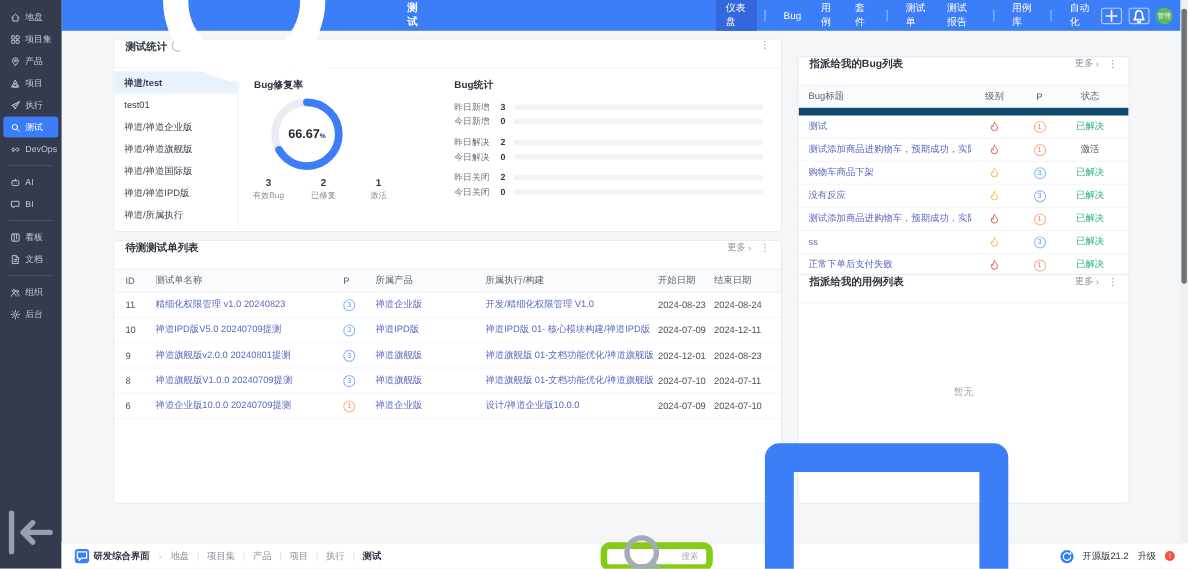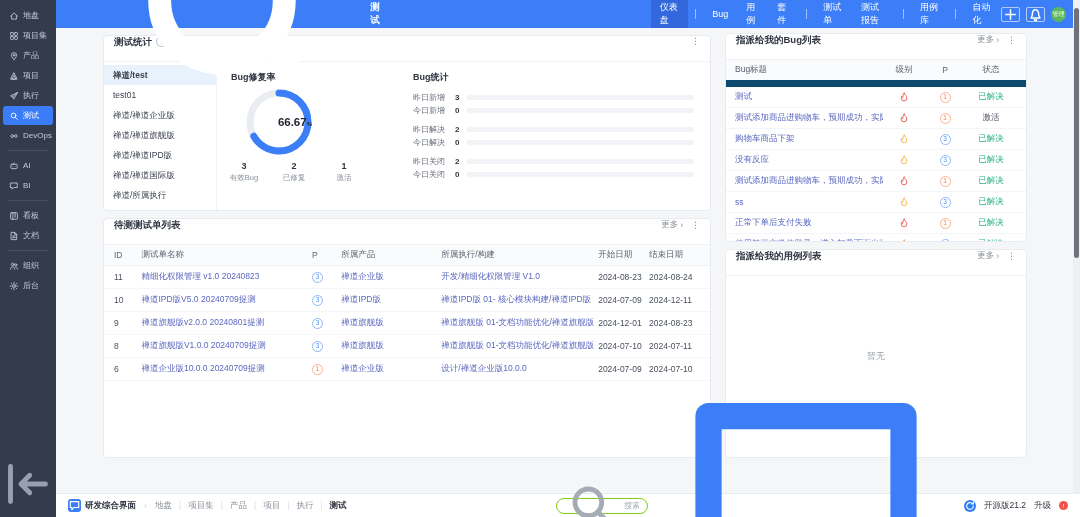--- a/index.html
+++ b/index.html
@@ -29,36 +29,36 @@
   .tab.sep-before::before{content:"";position:absolute;left:-8px;top:9px;bottom:9px;width:1px;background:rgba(255,255,255,.5)}
   .tb-actions{margin-left:auto;display:flex;align-items:center;gap:6px;margin-right:14px}
   .tb-btn{width:17px;height:13px;border:1px solid rgba(255,255,255,.6);border-radius:2px;display:flex;align-items:center;justify-content:center;cursor:pointer}
   .tb-btn svg{width:9px;height:9px}
   .avatar{width:15px;height:15px;border-radius:50%;background:#5cb85c;color:#fff;font-size:6px;display:flex;align-items:center;justify-content:center;cursor:pointer;overflow:hidden}
   
   .main{position:absolute;left:56px;top:28px;right:0;bottom:24px}
   .panel{position:absolute;background:#fff;border:1px solid #e8ebf0;border-radius:4px;box-sizing:border-box;overflow:hidden}
   #panel-stats{left:47px;top:7px;width:608px;height:176px}
   #panel-pending{left:47px;top:190px;width:608px;height:240px}
-  #panel-bugs{left:669px;top:5px;width:302px;height:209px}
+  #panel-bugs{left:669px;top:23px;width:302px;height:209px}
   #panel-cases{left:669px;top:221px;width:302px;height:209px}
   .panel-head{height:25px;display:flex;align-items:flex-start;padding:0 10px;font-size:9.5px;font-weight:bold;color:#2f3440}
   .head-right{margin-left:auto;display:flex;align-items:center;gap:8px;font-weight:normal;font-size:8.5px;color:#8b919c}
   .more{display:flex;align-items:center;gap:2px;cursor:pointer}
   .kebab{cursor:pointer;font-size:9px;color:#8b919c}
   .qhelp{width:9px;height:9px;border:1px solid #b9bfc9;border-radius:50%;color:#9aa1ac;font-size:6.5px;font-weight:normal;display:inline-flex;align-items:center;justify-content:center;margin-left:4px}
   
   .stats-body{display:flex;height:149px;border-top:1px solid #f0f2f5}
   .prod-list{width:113px;border-right:1px solid #f0f2f5;padding-top:3px;box-sizing:border-box}
   .prod-item{height:20px;line-height:20px;padding:0 9px;font-size:8.5px;color:#3c424e;white-space:nowrap;overflow:hidden;cursor:pointer}
   .prod-item.active{background:#e8f2fd;font-weight:bold}
   .repair{width:192px;position:relative;box-sizing:border-box;padding:9px 0 0 14px}
   .sec-title{font-size:9px;font-weight:bold;color:#2f3440}
   .donut-wrap{position:absolute;left:29px;top:27px;width:66px;height:66px}
-  .donut-center{position:absolute;inset:0;display:flex;align-items:center;justify-content:flex-end;font-weight:bold;color:#22262e}
+  .donut-center{position:absolute;inset:0;display:flex;align-items:center;justify-content:center;font-weight:bold;color:#22262e}
   .donut-center .val{font-size:11.5px}
   .donut-center .unit{font-size:6px;margin-top:3px}
   .donut-legend{position:absolute;left:2px;top:99px;width:150px;display:flex}
   .leg-col{flex:1;text-align:center}
   .leg-val{font-size:9px;font-weight:bold;color:#2f3440}
   .leg-label{font-size:7.5px;color:#8b919c;margin-top:2px}
   .bugstat{flex:1;box-sizing:border-box;padding:9px 16px 0 4px}
   .bs-rows{margin-top:8px}
   .bs-row{display:flex;align-items:center;height:10px;margin-top:3px}
   .bs-row.gap{margin-top:9px}
@@ -89,21 +89,21 @@
   .footer{position:absolute;left:56px;right:0;bottom:0;height:24px;background:#fff;border-top:1px solid #e8ebef;display:flex;align-items:center;box-sizing:border-box;padding:0 12px;font-size:8.5px;color:#8b919c;z-index:6}
   .app-chip{display:flex;align-items:center;gap:4px;color:#2f3440;font-weight:bold;cursor:pointer}
   .app-icon{width:13px;height:13px;border-radius:3px;background:#3b7ef8;color:#fff;display:flex;align-items:center;justify-content:center}
   .app-icon svg{width:8px;height:8px}
   .chip-sep{color:#c9ced6;margin:0 8px;font-size:9px}
   .crumbs{display:flex;align-items:center}
   .bc-item{cursor:pointer;white-space:nowrap}
   .bc-item + .bc-item::before{content:"|";color:#dde0e5;margin:0 7px;font-weight:normal}
   .bc-item.active{color:#2f3440;font-weight:bold}
   .footer-right{margin-left:auto;display:flex;align-items:center;gap:8px}
-  .search-pill{display:flex;align-items:center;gap:3px;width:78px;height:14px;border:1px solid #84cc16;border-radius:8px;padding:0 6px;color:#a6acb5;background:#fff}
+  .search-pill{display:flex;align-items:center;gap:3px;width:78px;height:14px;border:6px solid #84cc16;border-radius:8px;padding:0 6px;color:#a6acb5;background:#fff}
   .search-pill svg{width:8px;height:8px;flex:0 0 8px}
   .search-pill input{border:none;outline:none;width:100%;font-size:8px;color:#555;background:transparent;font-family:inherit}
   .search-pill input::placeholder{color:#a6acb5}
   .msg-icon{color:#3b7ef8;cursor:pointer}
   .msg-icon svg{width:11px;height:11px;display:block}
   .logo-circle{width:12px;height:12px;border-radius:50%;background:#2e7ef7;color:#fff;display:flex;align-items:center;justify-content:center;cursor:pointer}
   .logo-circle svg{width:8px;height:8px}
   .version{color:#2f3440;white-space:nowrap}
   .upgrade{color:#2f3440;cursor:pointer;white-space:nowrap}
   .alert-dot{width:9px;height:9px;border-radius:50%;background:#f25248;color:#fff;font-size:6px;display:flex;align-items:center;justify-content:center}
@@ -326,23 +326,23 @@
       <div class="prod-list">
 
           <div class="prod-item clip active">禅道/test</div>
 
           <div class="prod-item clip">test01</div>
 
           <div class="prod-item clip">禅道/禅道企业版</div>
 
           <div class="prod-item clip">禅道/禅道旗舰版</div>
 
+          <div class="prod-item clip">禅道/禅道国际版</div>
+
           <div class="prod-item clip">禅道/禅道IPD版</div>
-
-          <div class="prod-item clip">禅道/禅道国际版</div>
 
           <div class="prod-item clip">禅道/所属执行</div>
         </div>
       <div class="repair">
         <div class="sec-title">Bug修复率</div>
         <div class="donut-wrap">
           <svg width="66" height="66" viewBox="0 0 66 66">
             <circle cx="33" cy="33" r="29" stroke="#e9ecf1" stroke-width="7" fill="none"></circle>
             <circle id="donut-arc" cx="33" cy="33" r="29" stroke="#3b7ef8" stroke-width="7" fill="none" stroke-linecap="round" transform="rotate(-90 33 33)" stroke-dasharray="121.5 182.2"></circle>
           </svg>

